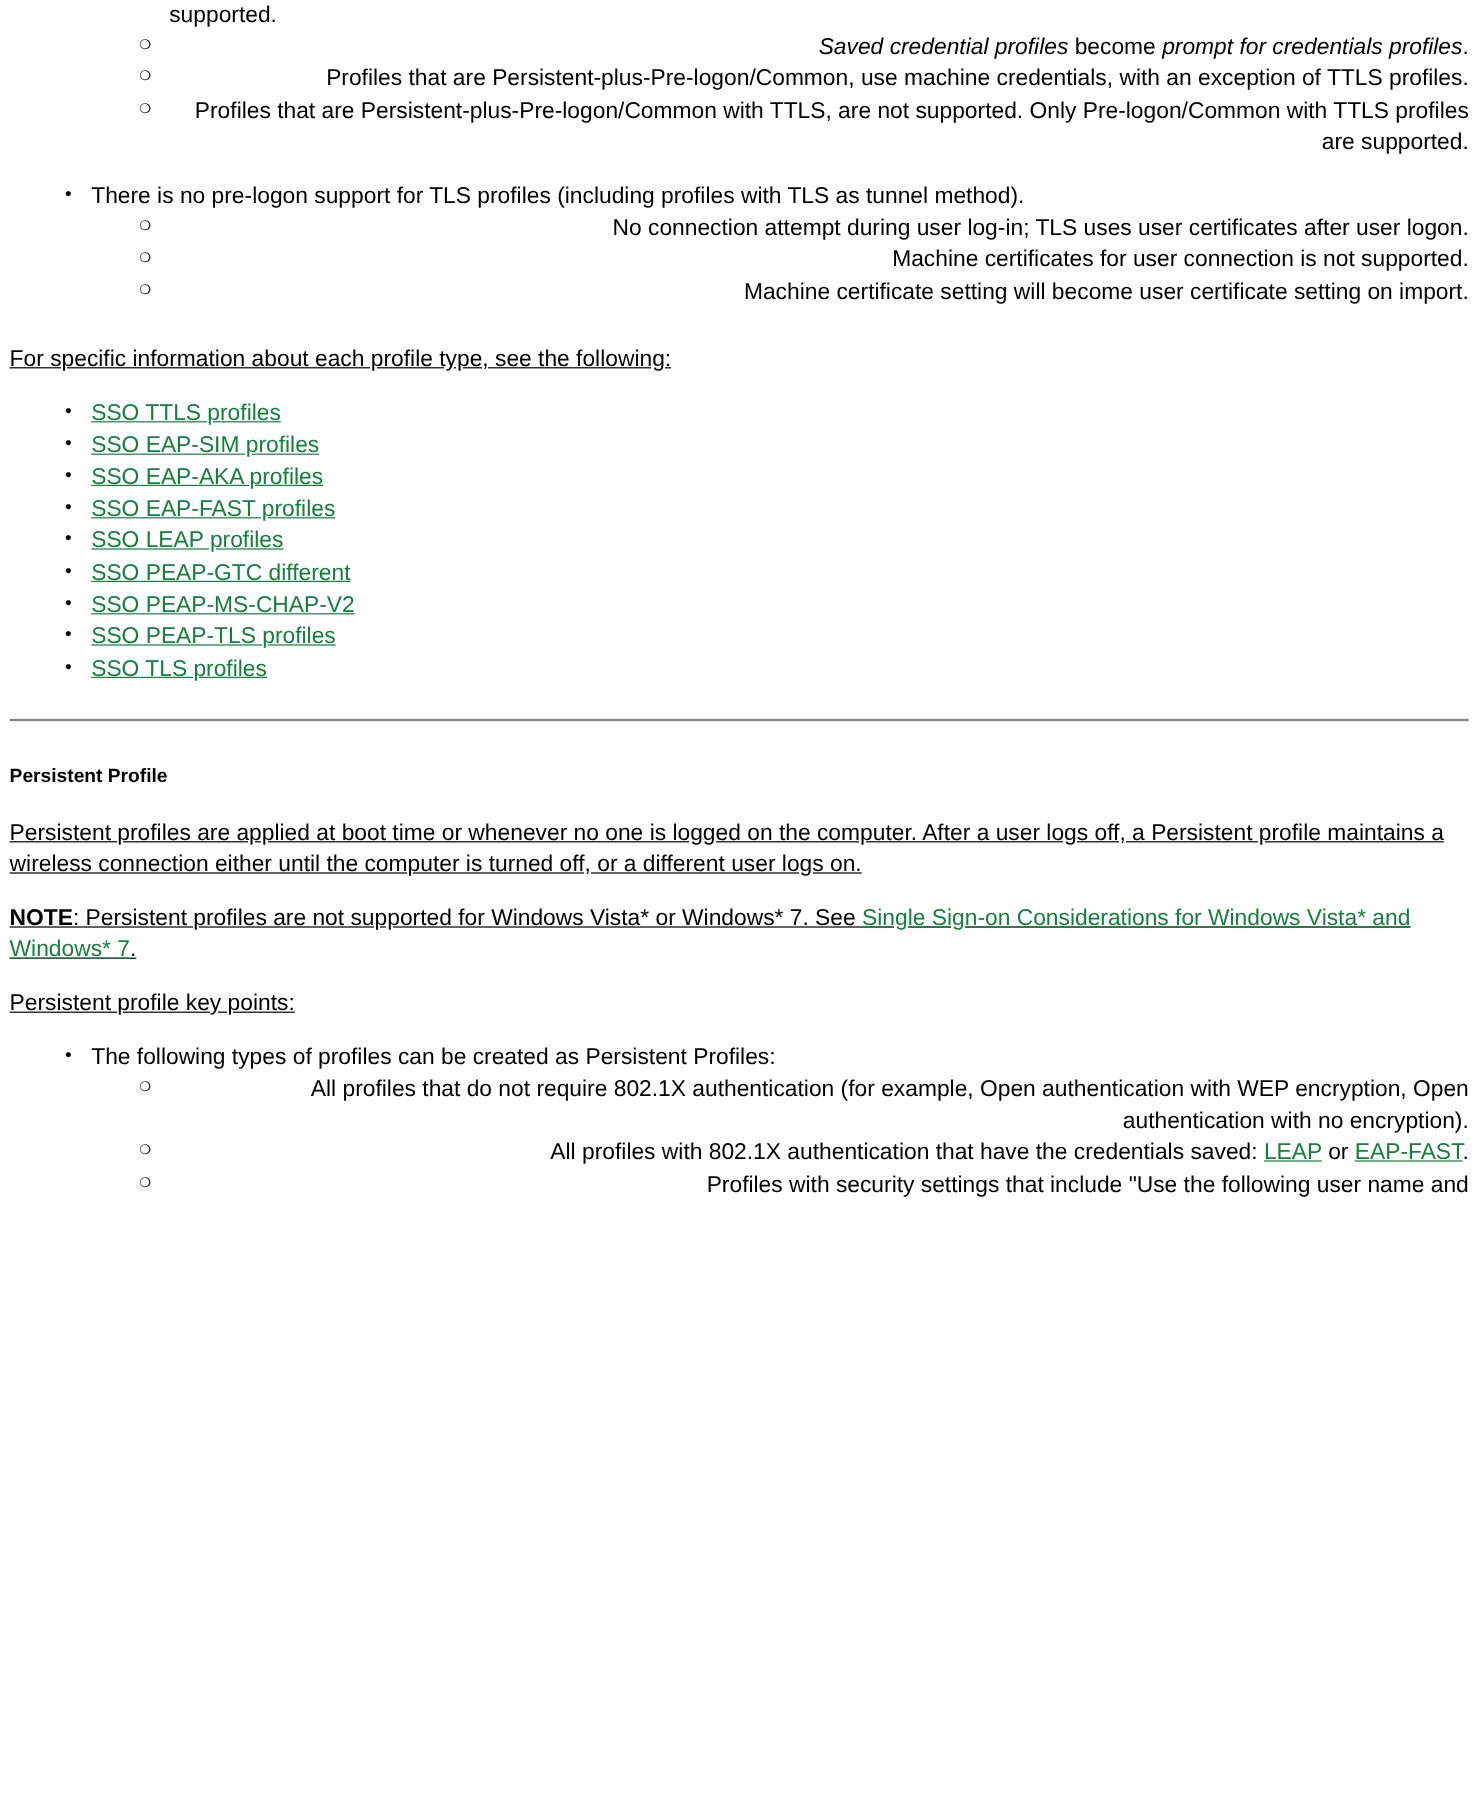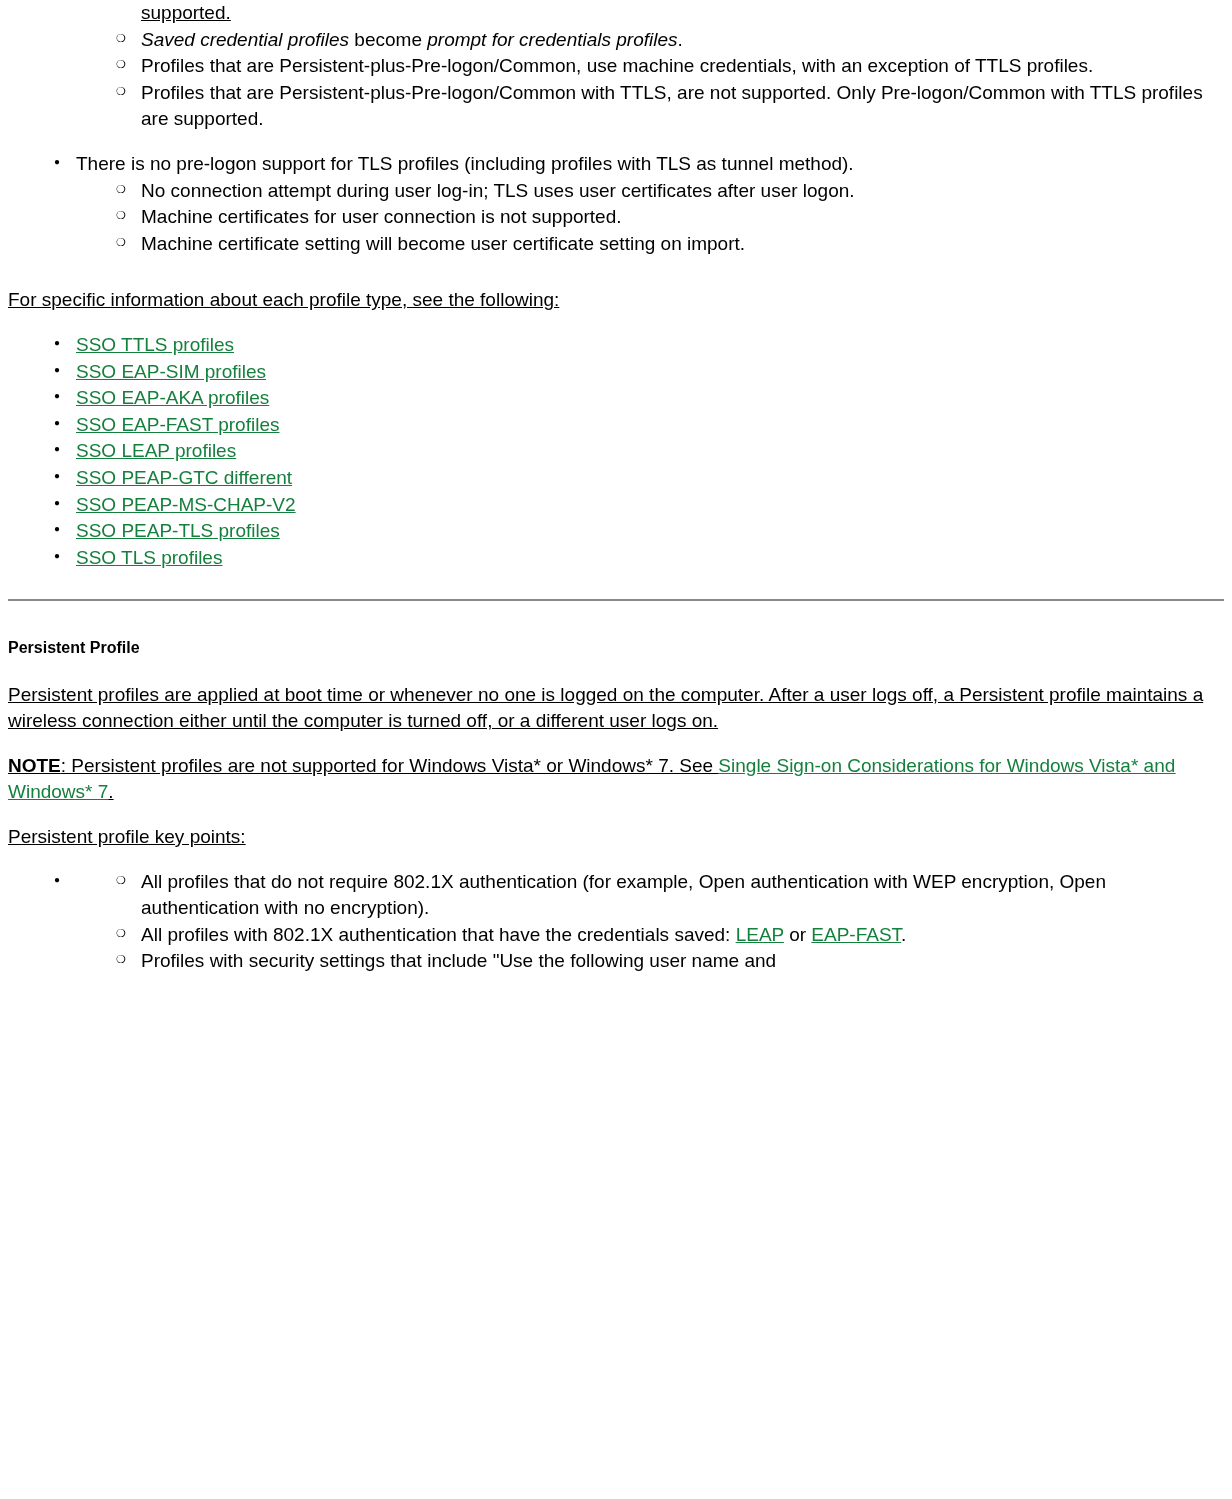--- a/index.html
+++ b/index.html
@@ -26,20 +26,21 @@
     }
     ul.level1 > li::before {
       content: "●";
       position: absolute;
       left: 46px;
       top: 4px;
       font-size: 10px;
     }
     ul.level2 {
       margin-top: 0;
+      text-align: right;
     }
     ul.level2 > li {
       position: relative;
       padding-left: 65px;
       margin-bottom: 0;
     }
     ul.level2 > li::before {
       content: "❍";
       position: absolute;
       left: 40px;
@@ -72,21 +73,21 @@
     }
     .para-intro {
       margin-top: 30px;
       margin-bottom: 18px;
     }
   </style>
 </head>
 <body>
 
 <div>
-  <div style="padding-left: 133px; margin-bottom:0;text-decoration:underline;">supported.</div>
+  <div style="padding-left: 133px; margin-bottom:0;">supported.</div>
   <ul class="level2" style="margin-left: 68px;">
     <li>
       <span class="italic">Saved credential profiles</span><span> become </span><span class="italic">prompt for credentials profiles</span><span>.</span>
     </li>
     <li>Profiles that are Persistent-plus-Pre-logon/Common, use machine credentials, with an exception of TTLS profiles.</li>
     <li>Profiles that are Persistent-plus-Pre-logon/Common with TTLS, are not supported. Only Pre-logon/Common with TTLS profiles are supported.</li>
   </ul>
   <ul class="level1">
     <li>
       <span>There is no pre-logon support for TLS profiles (including profiles with TLS as tunnel method).</span>
@@ -120,20 +121,21 @@
 <p>Persistent profiles are applied at boot time or whenever no one is logged on the computer. After a user logs off, a Persistent profile maintains a wireless connection either until the computer is turned off, or a different user logs on.</p>
 
 <p>
   <span class="bold">NOTE</span><span>: Persistent profiles are not supported for Windows Vista* or Windows* 7. See </span><a href="#">Single Sign-on Considerations for Windows Vista* and Windows* 7</a><span>.</span>
 </p>
 
 <p>Persistent profile key points:</p>
 
 <ul class="level1">
   <li>
+    <span>The following types of profiles can be created as Persistent Profiles:</span>
     <ul class="level2">
       <li>All profiles that do not require 802.1X authentication (for example, Open authentication with WEP encryption, Open authentication with no encryption).</li>
       <li>
         <span>All profiles with 802.1X authentication that have the credentials saved: </span><a href="#">LEAP</a><span> or </span><a href="#">EAP-FAST</a><span>.</span>
       </li>
       <li>Profiles with security settings that include "Use the following user name and</li>
     </ul>
   </li>
 </ul>
 

